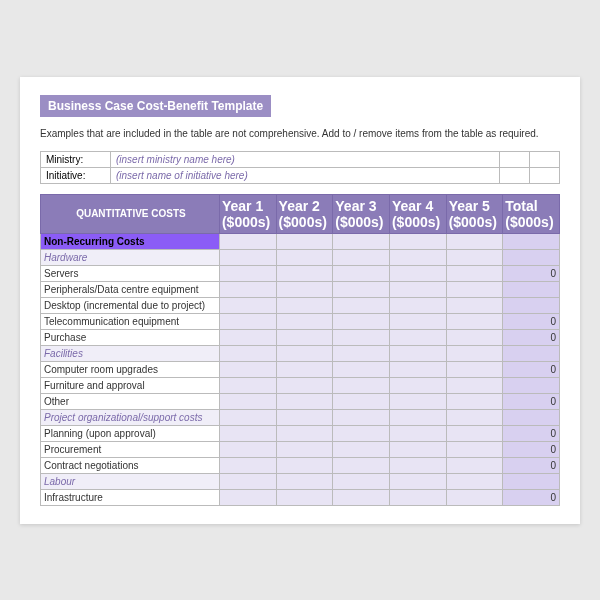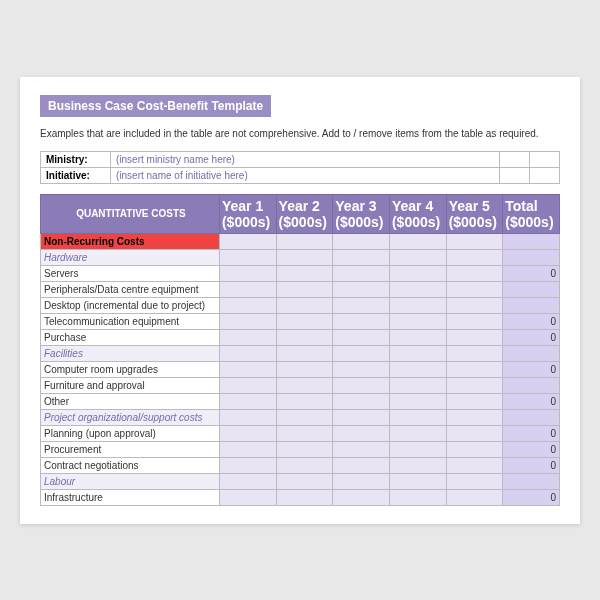--- a/index.html
+++ b/index.html
@@ -38,26 +38,27 @@
       width: 100%;
       border-collapse: collapse;
       margin-bottom: 10px;
     }
     .meta-table td {
       border: 1px solid #bbb;
       padding: 2px 5px;
       font-size: 10px;
     }
     .meta-label {
-      font-weight: bold;
+      font-weight: normal;
       color: #000;
       width: 70px;
     }
     .meta-value {
       color: #7b6aaa;
+      font-style: italic;
     }
     .main-table {
       width: 100%;
       border-collapse: collapse;
       font-size: 10px;
     }
     .main-table th {
       background: #8b7cb8;
       color: #fff;
       font-weight: bold;
@@ -76,21 +77,21 @@
       padding: 2px 3px;
       height: 16px;
     }
     .main-table td.num-cell {
       text-align: right;
       padding-right: 3px;
     }
     
     .row-section td {
       font-weight: bold;
-      background: #ef4444;
+      background: #8b5cf6;
     }
     
     .row-italic td {
       font-style: italic;
       color: #7b6aaa;
       background: #f0eef8;
     }
     
     .row-item td {
       background: #fff;

